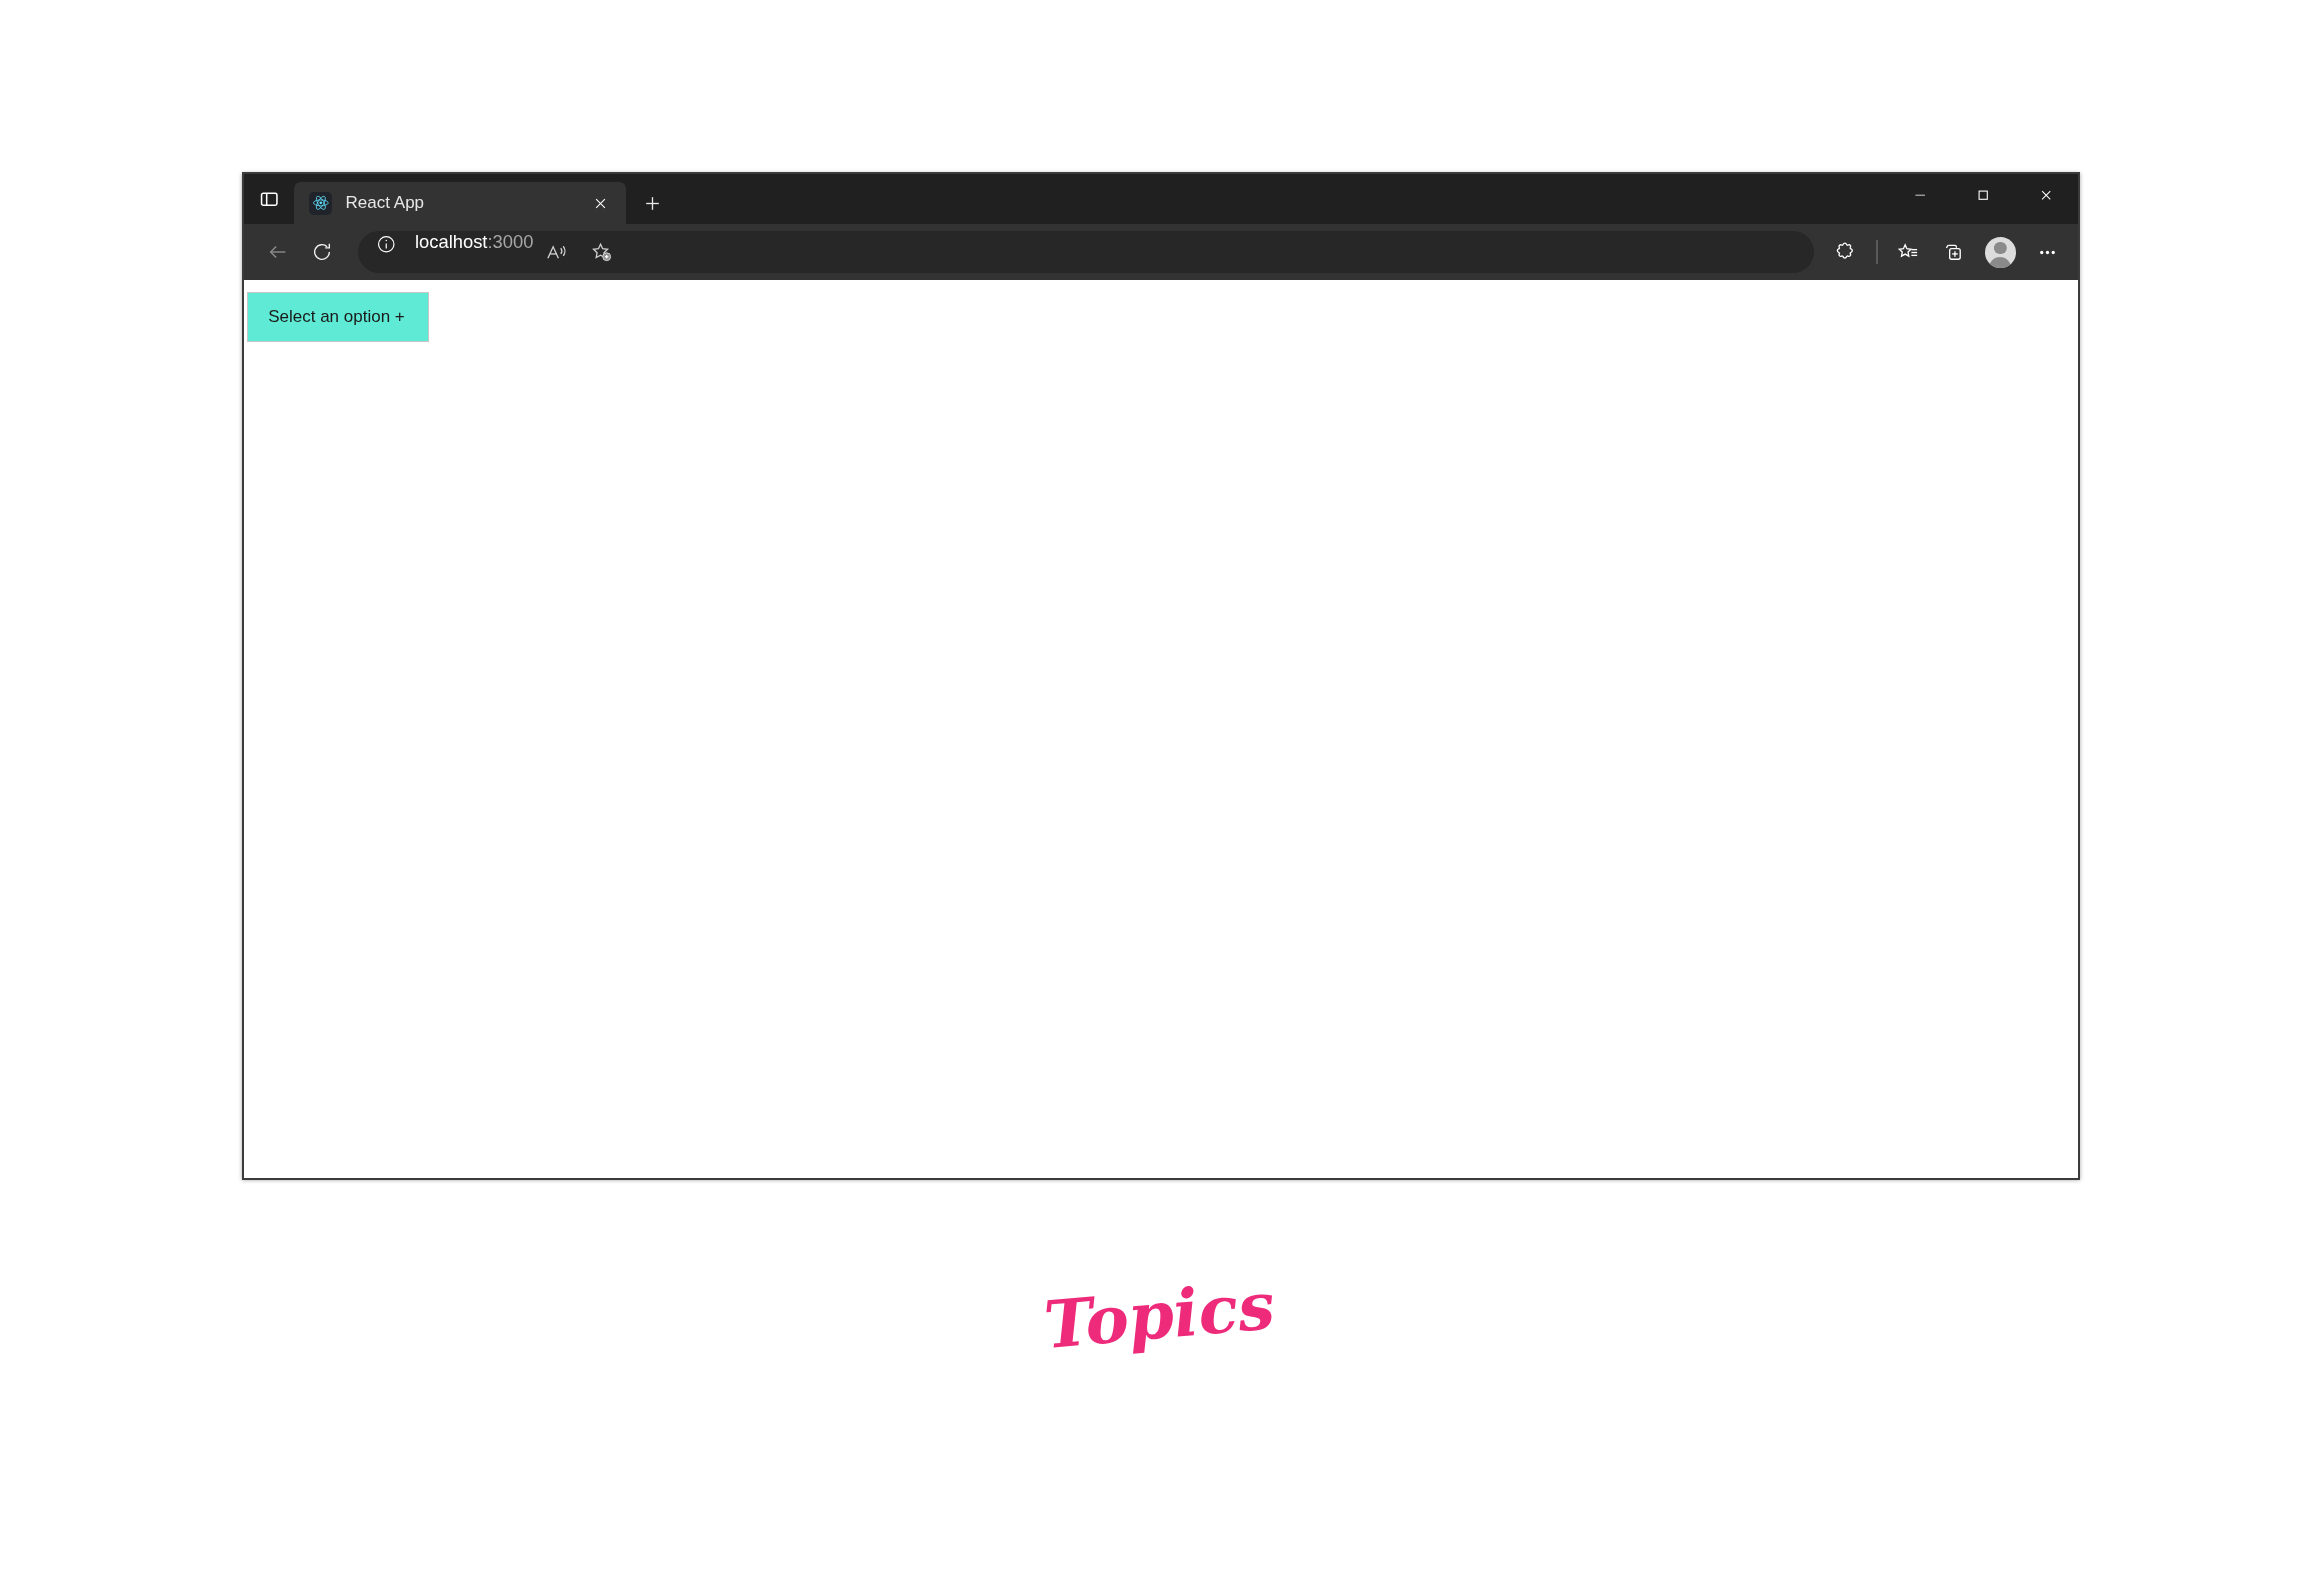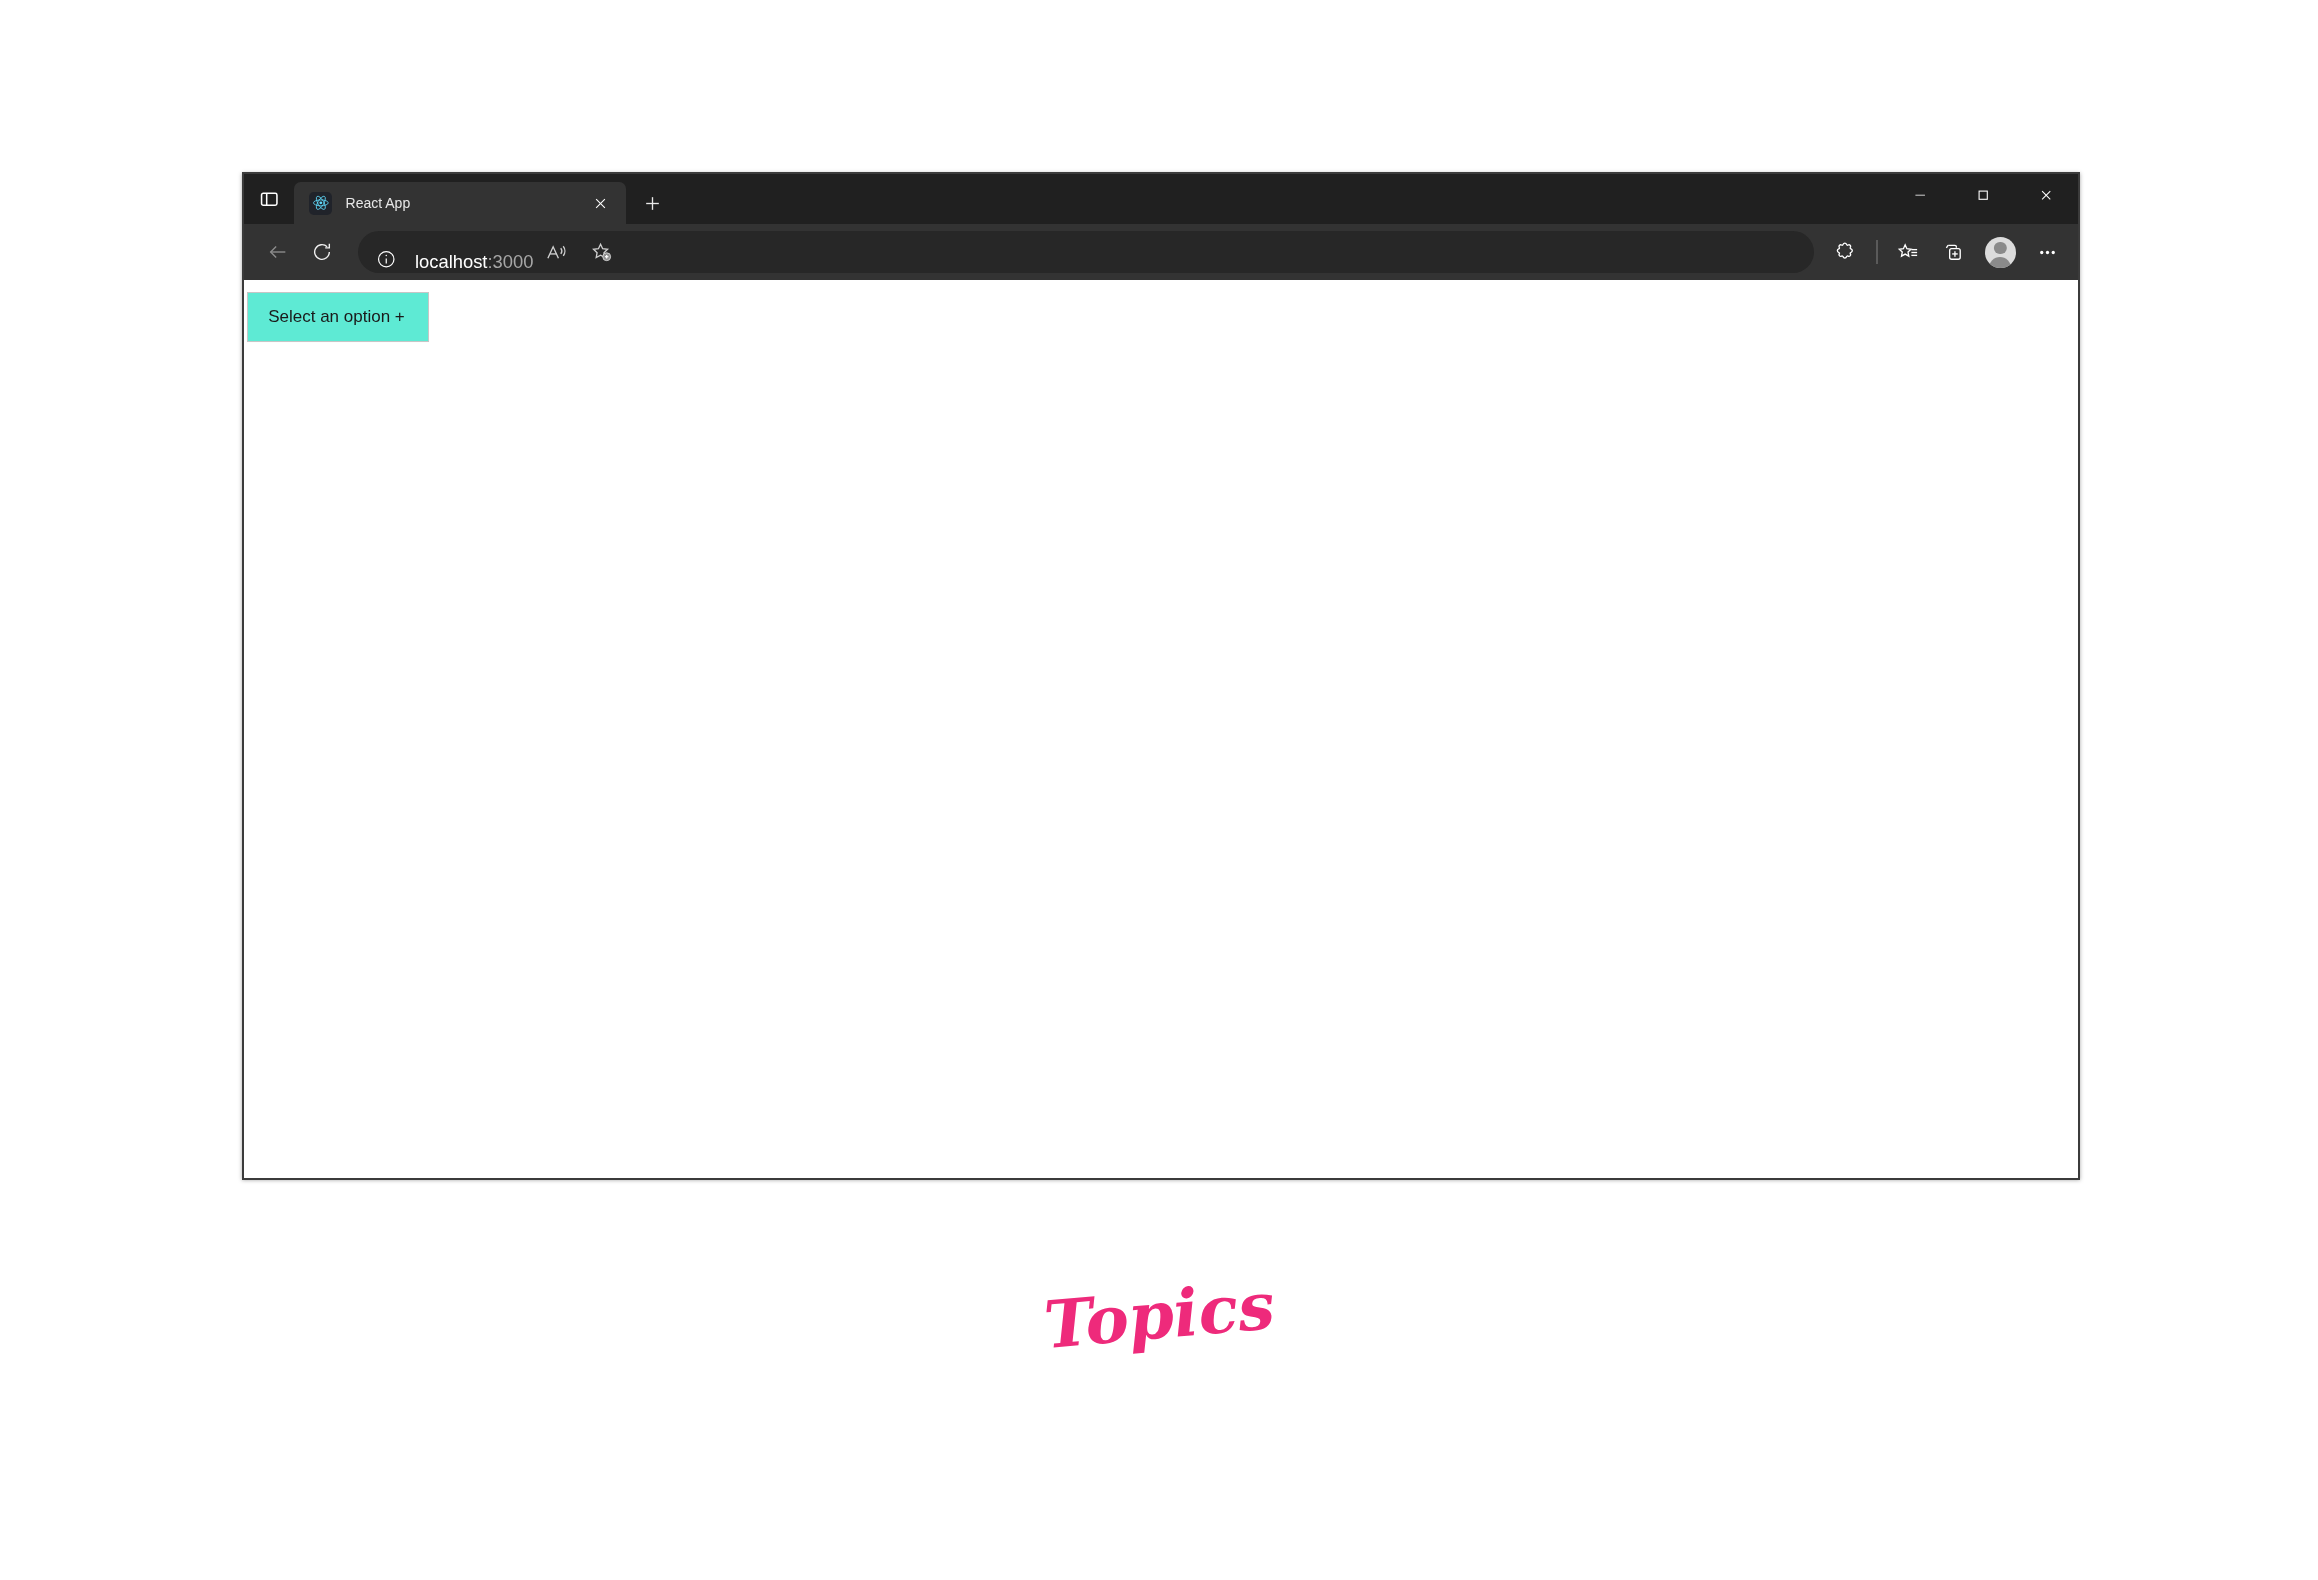--- a/index.html
+++ b/index.html
@@ -57,21 +57,21 @@
     width: 23px; height: 23px;
     border-radius: 4.8px;
     background: #20232a;
     display: flex; align-items: center; justify-content: center;
     flex: none;
   }
   .tab .favicon svg { width: 17.7px; height: 17.7px; }
   .tab-title {
     flex: 1;
     color: #e8e8e8;
-    font-size: 14px;
+    font-size: 17px;
     margin-left: 13.6px;
     white-space: nowrap;
     overflow: hidden;
     text-overflow: ellipsis;
   }
   .tab-close {
     width: 27px; height: 27px;
     display: flex; align-items: center; justify-content: center;
     flex: none;
     border-radius: 4.1px;
@@ -118,21 +118,21 @@
     border-radius: 4.1px;
   }
   .nav-btn svg { width: 22px; height: 22px; }
 
   .omnibox {
     flex: 1;
     height: 42px;
     background: #272727;
     border-radius: 21px;
     display: flex;
-    align-items: flex-end;
+    align-items: flex-start;
     margin: 0 9.5px 0 13.6px;
     padding: 0 15px;
     min-width: 0;
   }
   .omnibox .info-icon {
     width: 27px; height: 27px;
     display: flex; align-items: center; justify-content: center;
     flex: none;
   }
   .omnibox .info-icon svg { width: 20.5px; height: 20.5px; }

